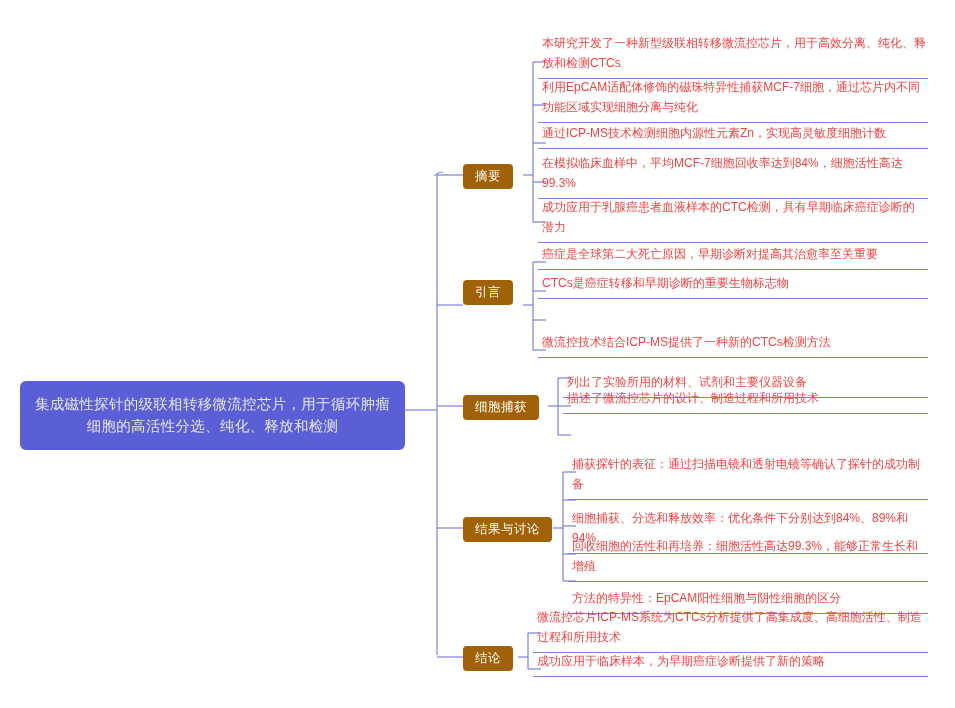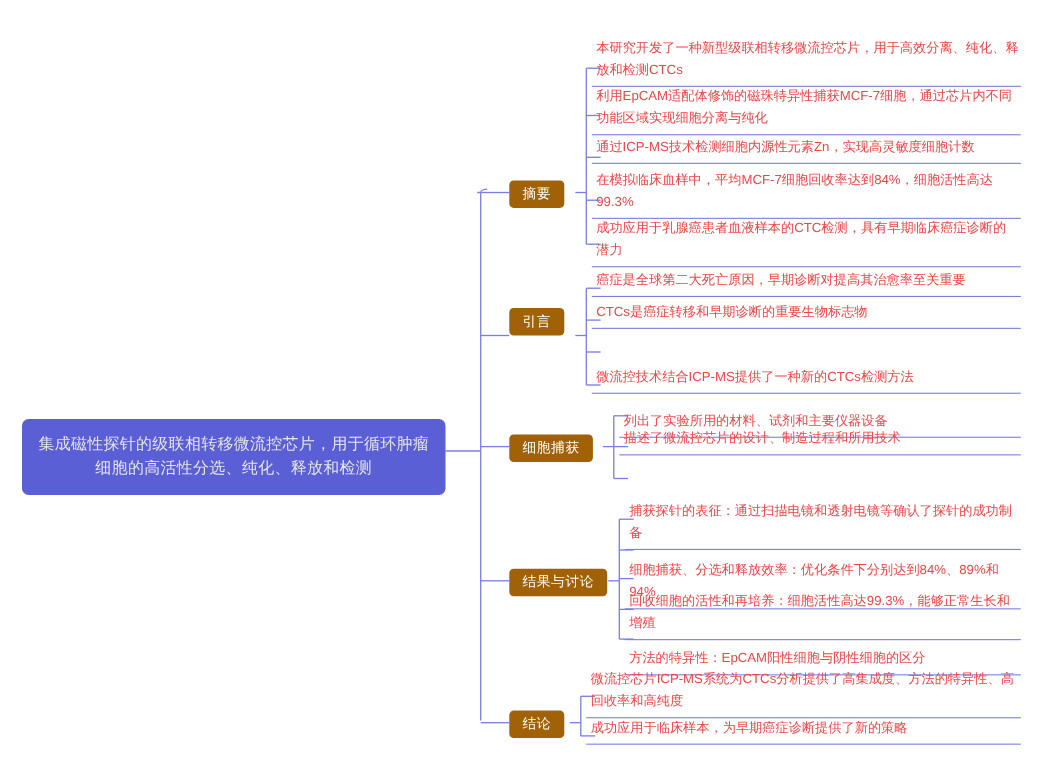--- a/index.html
+++ b/index.html
@@ -137,16 +137,16 @@
   <div class="leaf-node" style="left:563px; top:359px; width:365px;margin-top:12px;">列出了实验所用的材料、试剂和主要仪器设备</div>
   <div class="leaf-node" style="left:563px; top:387px; width:365px;">描述了微流控芯片的设计、制造过程和所用技术</div>
 
   <div class="branch-node" style="left:463px; top:517px;">结果与讨论</div>
   <div class="leaf-node" style="left:568px; top:453px; width:360px;">捕获探针的表征：通过扫描电镜和透射电镜等确认了探针的成功制备</div>
   <div class="leaf-node" style="left:568px; top:507px; width:360px;">细胞捕获、分选和释放效率：优化条件下分别达到84%、89%和94%</div>
   <div class="leaf-node" style="left:568px; top:535px; width:360px;">回收细胞的活性和再培养：细胞活性高达99.3%，能够正常生长和增殖</div>
   <div class="leaf-node" style="left:568px; top:562px; width:360px;margin-top:25px;">方法的特异性：EpCAM阳性细胞与阴性细胞的区分</div>
 
   <div class="branch-node" style="left:463px; top:646px;">结论</div>
-  <div class="leaf-node" style="left:533px; top:606px; width:395px;">微流控芯片ICP-MS系统为CTCs分析提供了高集成度、方法的特异性、高回收率和高纯度</div>
+  <div class="leaf-node" style="left:533px; top:606px; width:395px;">微流控芯片ICP-MS系统为CTCs分析提供了高集成度、高细胞活性、制造过程和所用技术</div>
   <div class="leaf-node" style="left:533px; top:650px; width:395px;">成功应用于临床样本，为早期癌症诊断提供了新的策略</div>
 
 </div>
 
 </body></html>

